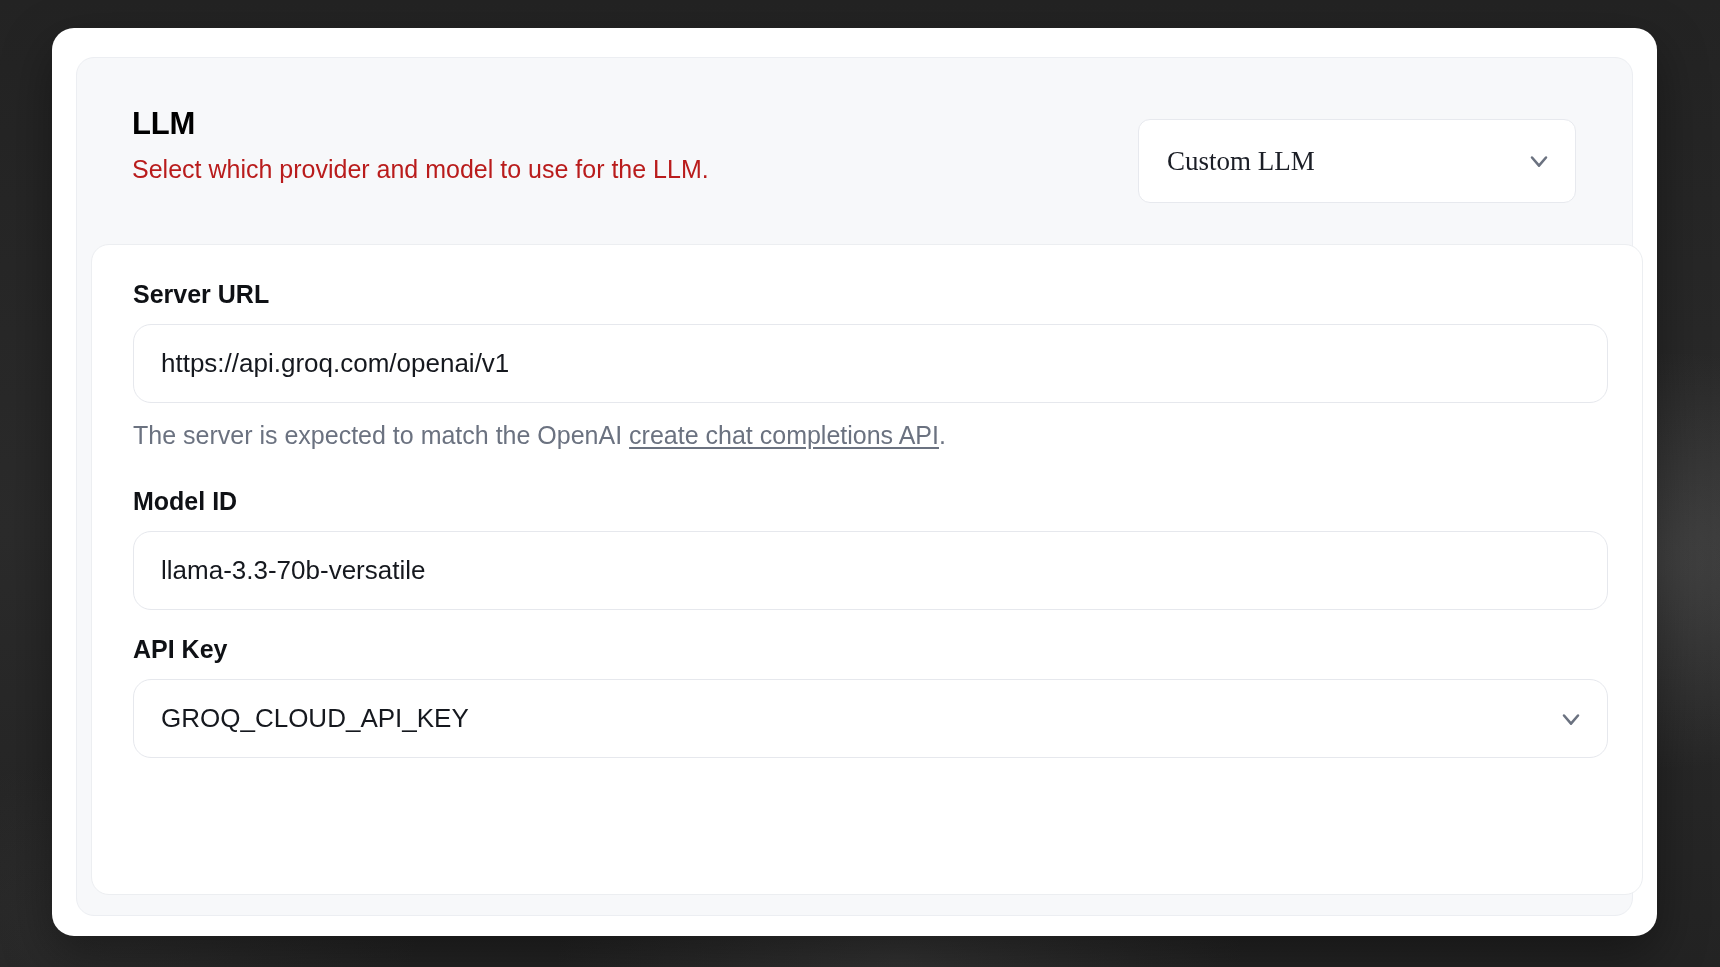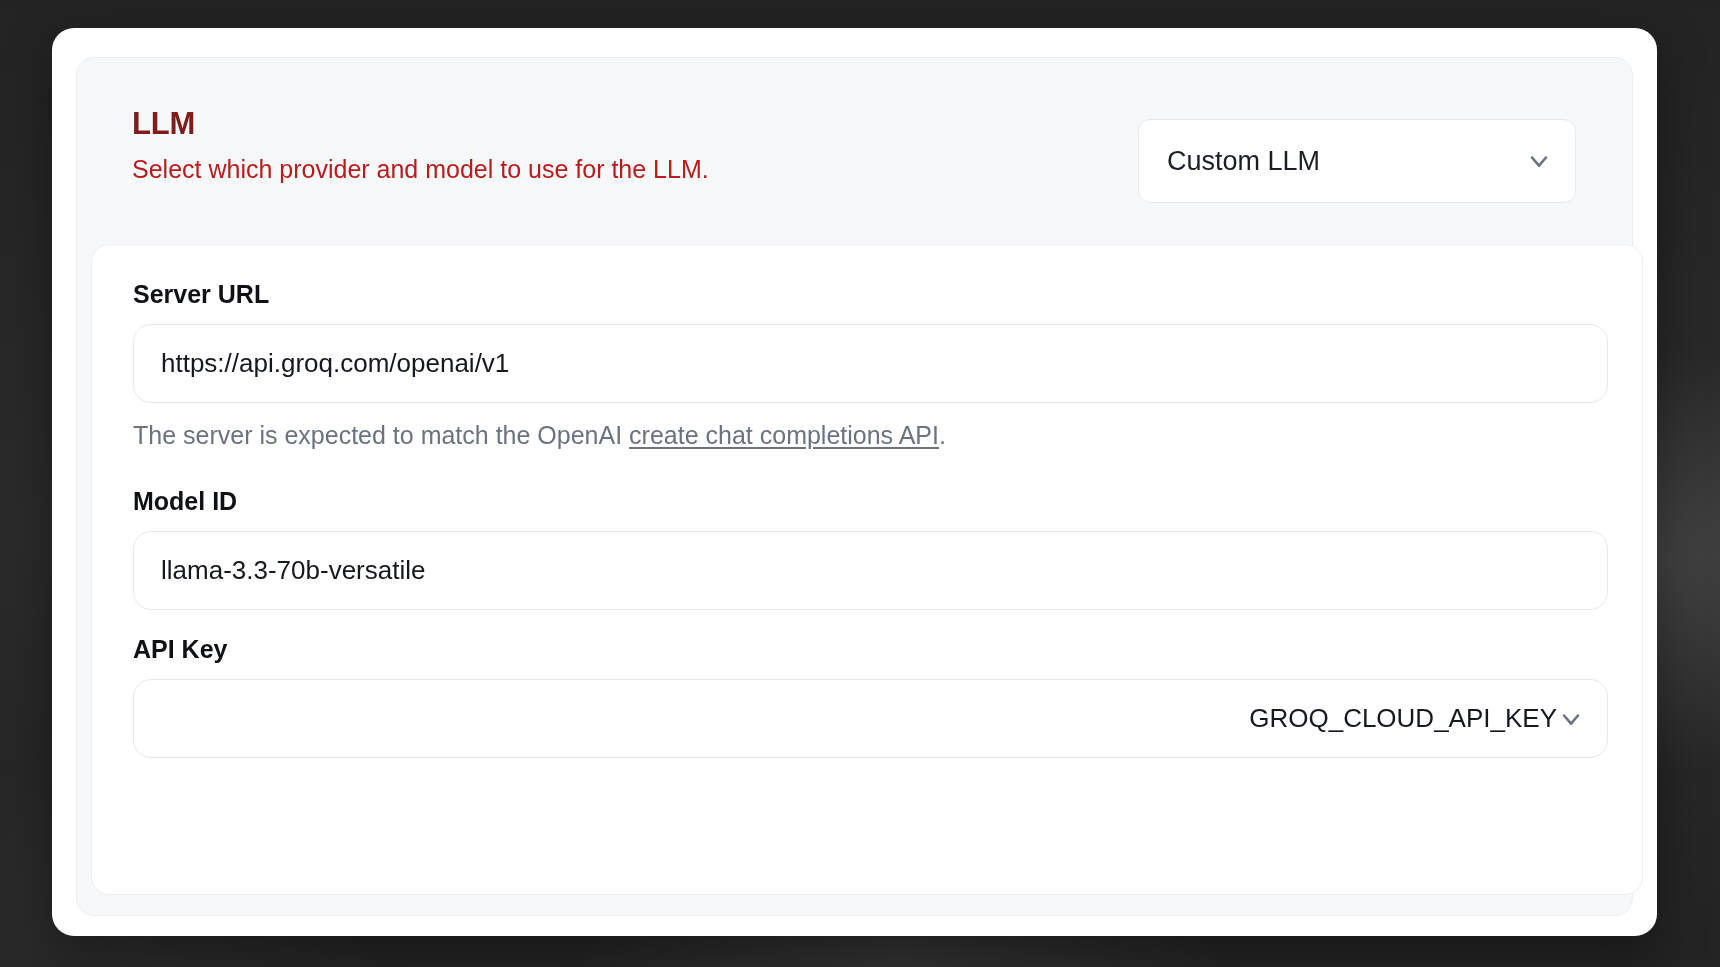--- a/index.html
+++ b/index.html
@@ -64,21 +64,21 @@
   }
   .header-text {
     position: absolute;
     left: 55px;
     top: 48px;
   }
   .panel-title {
     margin: 0;
     font-size: 31px;
     font-weight: 700;
-    color: #7f1d1d;
+    color: #000000;
     letter-spacing: -0.2px;
     line-height: 1.15;
   }
   .panel-subtitle {
     margin: 12px 0 0 0;
     font-size: 25px;
     font-weight: 400;
     color: #b91c1c;
     line-height: 1.2;
   }
@@ -91,20 +91,21 @@
     height: 84px;
     background: #ffffff;
     border: 1px solid #e7e9ee;
     border-radius: 12px;
     box-sizing: border-box;
     display: flex;
     align-items: center;
     justify-content: space-between;
     padding: 0 22px 0 28px;
     cursor: pointer;
+    font-family: Liberation Serif, serif;
   }
   .provider-select .value {
     font-size: 27px;
     color: #1b1e26;
   }
 
   
   .form-card {
     position: absolute;
     left: 14px;
@@ -140,21 +141,21 @@
     border-radius: 18px;
     box-sizing: border-box;
     display: flex;
     align-items: center;
     padding: 0 22px 0 27px;
     font-size: 26px;
     color: #15181e;
     cursor: text;
   }
   .text-input.select-like {
-    justify-content: flex-end;
+    justify-content: space-between;
     cursor: pointer;
   }
   .text-input .value {
     font-size: 26px;
     color: #15181e;
     white-space: nowrap;
     overflow: hidden;
     text-overflow: ellipsis;
   }
 

